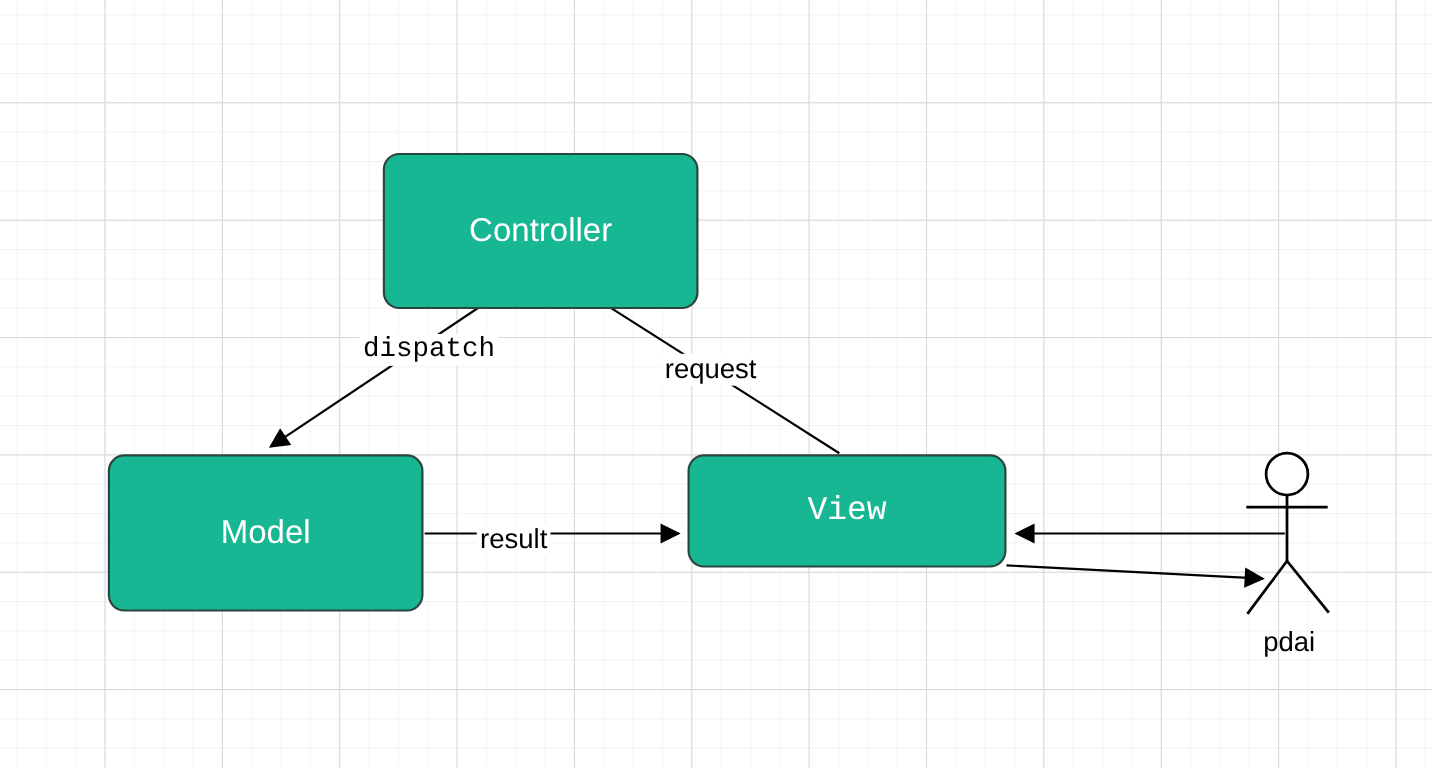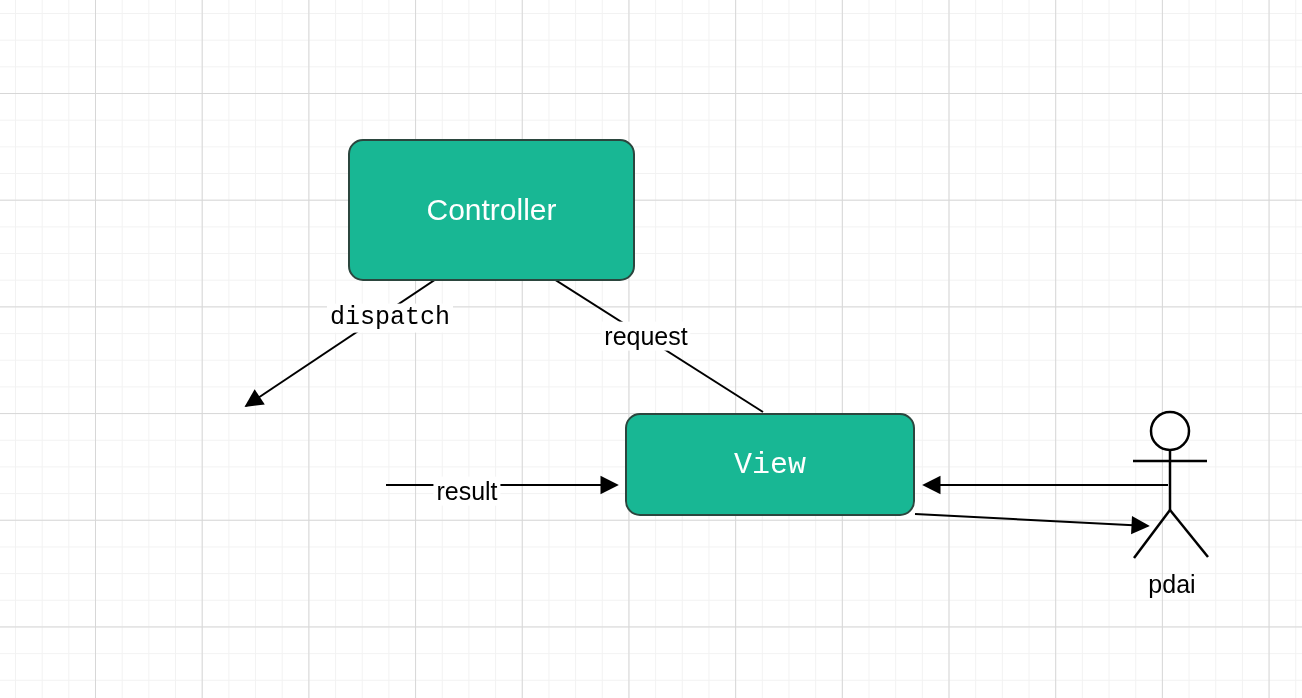--- a/index.html
+++ b/index.html
@@ -101,20 +101,23 @@
       <line x1="1133" y1="461" x2="1207" y2="461"></line>
       <line x1="1170" y1="510" x2="1134" y2="558"></line>
       <line x1="1170" y1="510" x2="1208" y2="557"></line>
     </g>
   </svg>
 
   <div class="node node-controller">
     <span>Controller</span>
   </div>
 
+  <div class="node node-model">
+    <span>Model</span>
+  </div>
 
   <div class="node node-view">
     <span>View</span>
   </div>
 
   <div class="edge-label label-dispatch">dispatch</div>
 
   <div class="edge-label label-request">request</div>
 
   <div class="edge-label label-result">result</div>

